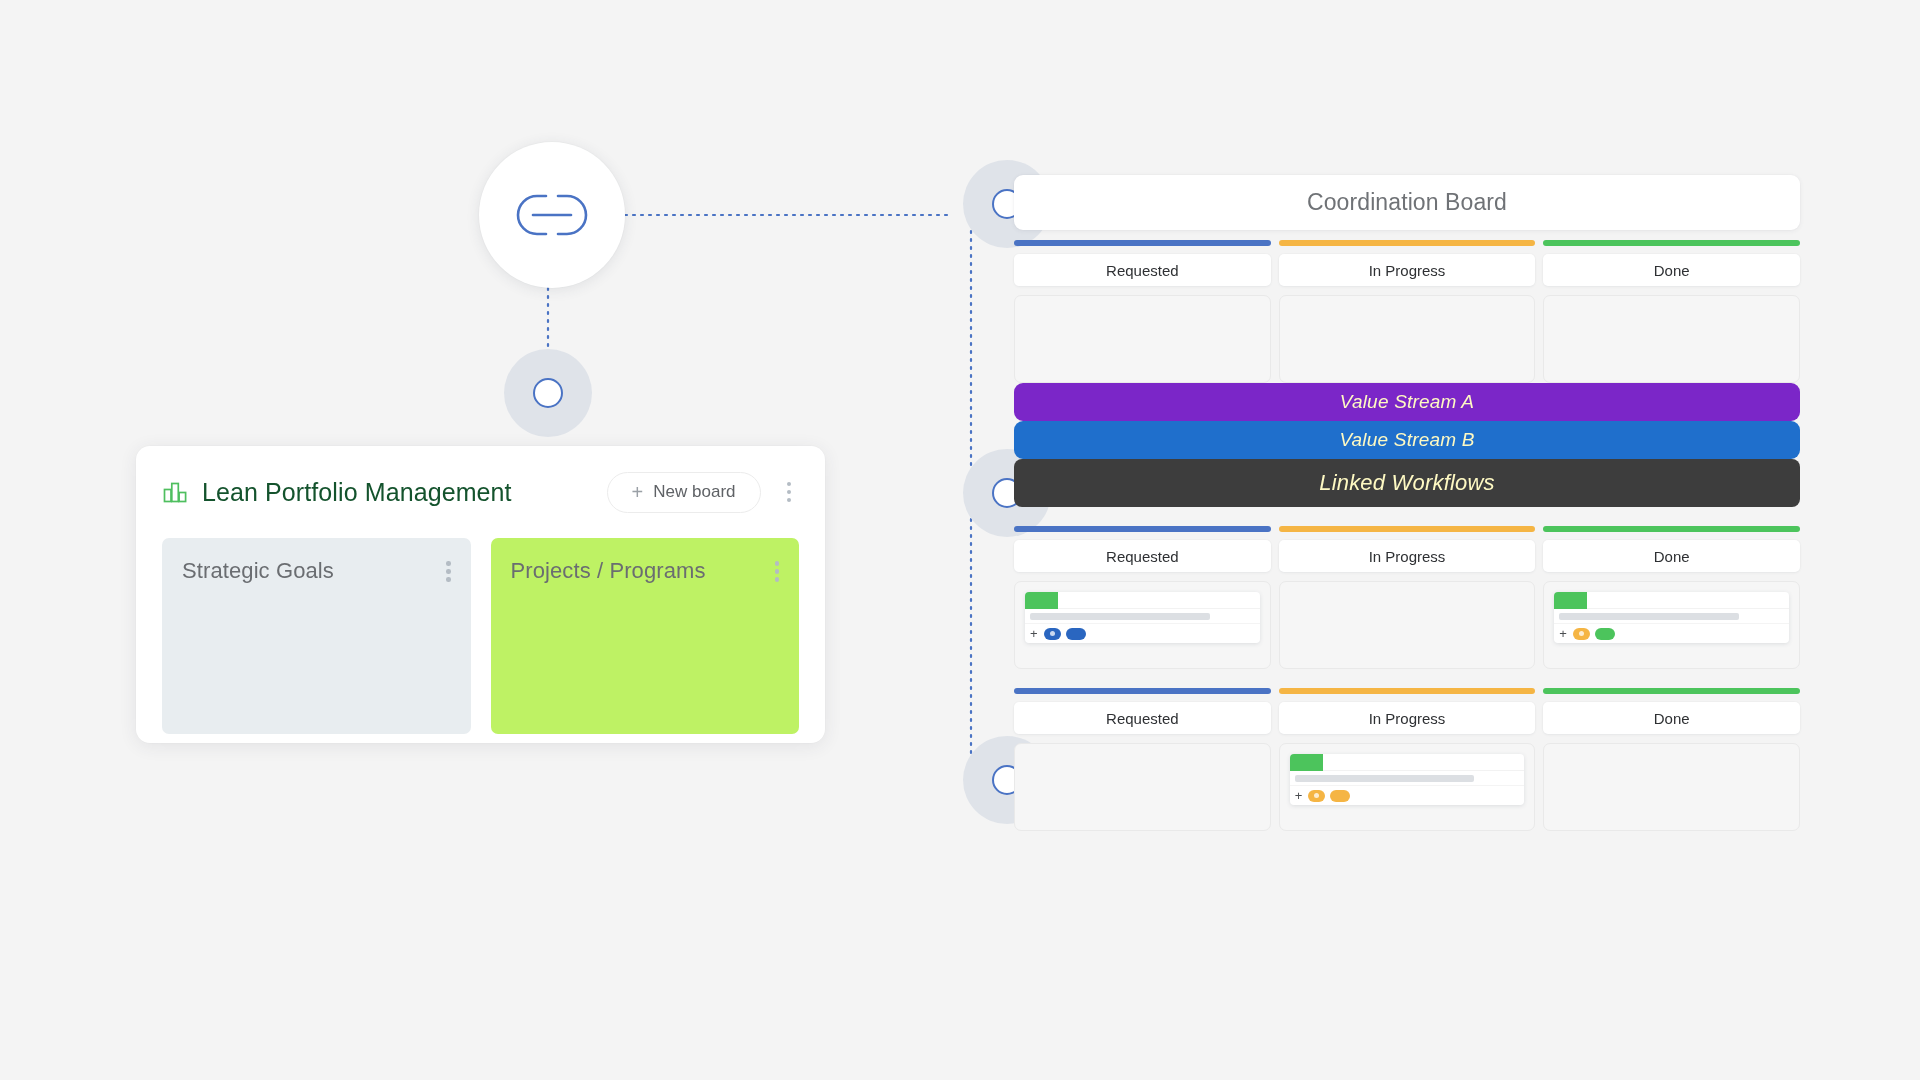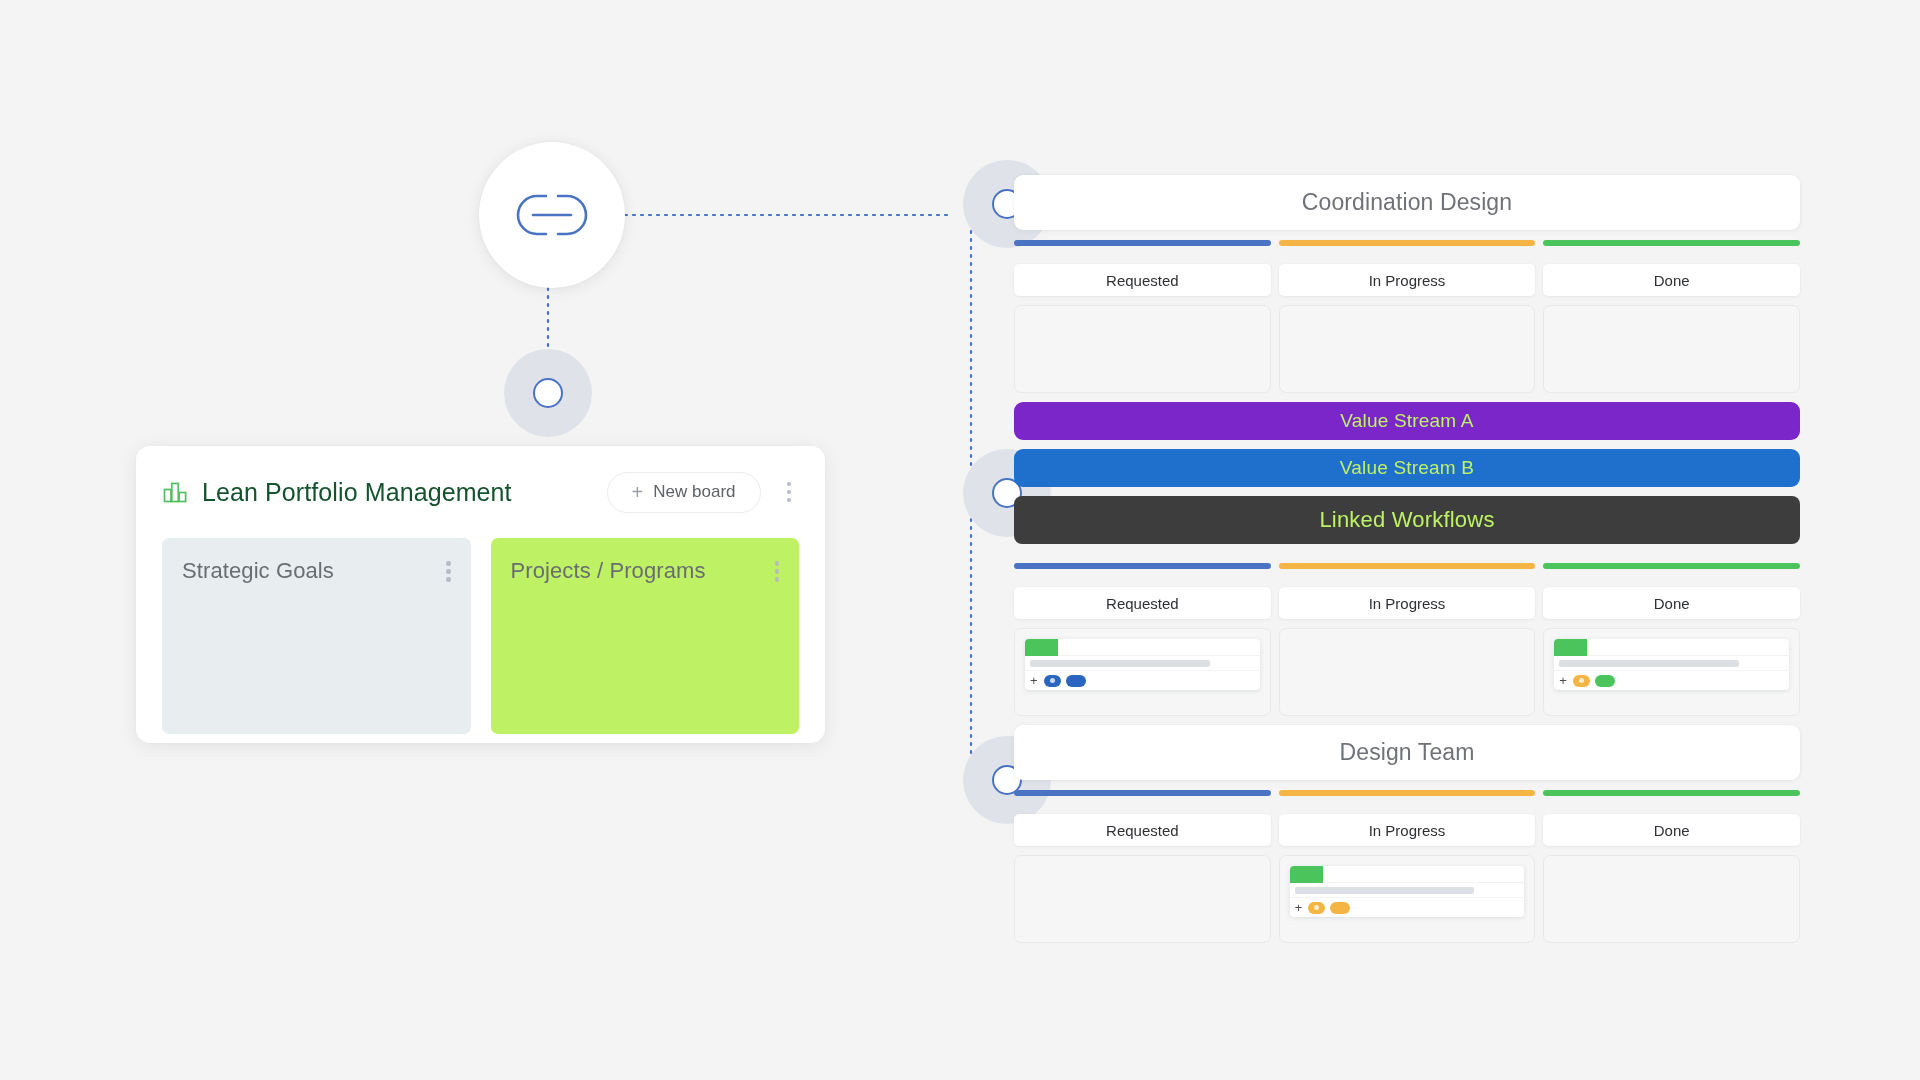--- a/index.html
+++ b/index.html
@@ -75,21 +75,21 @@
   #board-stack { position: absolute; left: 1014px; top: 175px; width: 786px; }
 
   .board-title-bar {
     background: #ffffff; border-radius: 9px; height: 55px;
     display: flex; align-items: center; justify-content: center;
     box-shadow: 0 1px 5px rgba(50,60,80,.07), 0 0 0 1px rgba(0,0,0,.012);
     font-size: 23px; color: #6f7276; letter-spacing: .1px;
   }
   .colorbar-row { display: flex; gap: 8px; margin-top: 10px; }
   .colorbar { flex: 1 1 0; height: 6px; border-radius: 3px; }
-  .col-head-row { display: flex; gap: 8px; margin-top: 18px; }
+  .col-head-row { display: flex; gap: 8px; margin-top: 8px; }
   .col-head {
     flex: 1 1 0; height: 32px; background: #ffffff; border-radius: 5px;
     display: flex; align-items: center; justify-content: center;
     font-size: 15px; color: #2e3033;
     box-shadow: 0 1px 3px rgba(50,60,80,.06), 0 0 0 1px rgba(0,0,0,.012);
   }
   .lane-row { display: flex; gap: 8px; margin-top: 9px; }
   .lane {
     flex: 1 1 0; min-height: 88px; background: #f6f6f6;
     border: 1px solid #e9e9e9; border-radius: 7px; padding: 10px;
@@ -105,23 +105,23 @@
   .ticket-label { position: absolute; left: 0; top: 0; width: 33px; height: 17px; }
   .ticket-mid { height: 15px; display:flex; align-items:center; padding: 0 5px; border-bottom: 1px solid #f4f4f4;}
   .ticket-line { height: 7px; border-radius: 2px; background: #dcdfe3; width: 80%; }
   .ticket-bot { height: 19px; display: flex; align-items: center; gap: 5px; padding: 0 5px; }
   .ticket-bot .plus { font-size: 13px; color: #4a4d50; line-height: 1; margin-right: 1px; }
   .pill { width: 20px; height: 12px; border-radius: 7px; display:flex; align-items:center; justify-content:center;}
   .pill.small { width: 17px; }
   .pill-glyph { width: 5px; height: 5px; border-radius: 50%; background: rgba(255,255,255,.75); }
 
   .banner {
-    border-radius: 9px; height: 38px; margin-top: 9px;
-    display: flex; align-items: center; justify-content: center;
-    color: #bef264; font-size: 19px; letter-spacing: .2px;
+    border-radius: 9px; height: 38px; 
+    display: flex; align-items: center; justify-content: center;
+    color: #fef9c3; font-size: 19px; letter-spacing: .2px; font-style: italic;
   }
   .banner.linked { height: 48px; font-size: 22px; border-radius: 8px; }
   .spacer-9 { height: 9px; }
 </style>
 </head>
 <body>
 
 <div id="stage">
 
   <svg id="connector-svg">
@@ -205,21 +205,21 @@
               <i></i>
               <i></i>
               <i></i>
             </span>
           </span>
         </div>
       </div>
   </div>
 
   <div id="board-stack">
-      <div class="board-title-bar">Coordination Design</div>
+      <div class="board-title-bar">Coordination Board</div>
       <div class="colorbar-row">
         <div class="colorbar" style="background: rgb(74, 115, 196);"></div>
         <div class="colorbar" style="background: rgb(245, 181, 68);"></div>
         <div class="colorbar" style="background: rgb(76, 196, 92);"></div>
       </div>
       <div class="col-head-row">
         <div class="col-head">Requested</div>
         <div class="col-head">In Progress</div>
         <div class="col-head">Done</div>
       </div>
@@ -273,21 +273,20 @@
               <span class="plus">+</span>
               <span class="pill small" style="background: rgb(245, 181, 68);">
                 <span class="pill-glyph"></span>
               </span>
               <span class="pill" style="background: rgb(76, 196, 92);"></span>
             </div>
           </div>
         </div>
       </div>
       <div class="spacer-9"></div>
-      <div class="board-title-bar">Design Team</div>
       <div class="colorbar-row">
         <div class="colorbar" style="background: rgb(74, 115, 196);"></div>
         <div class="colorbar" style="background: rgb(245, 181, 68);"></div>
         <div class="colorbar" style="background: rgb(76, 196, 92);"></div>
       </div>
       <div class="col-head-row">
         <div class="col-head">Requested</div>
         <div class="col-head">In Progress</div>
         <div class="col-head">Done</div>
       </div>

